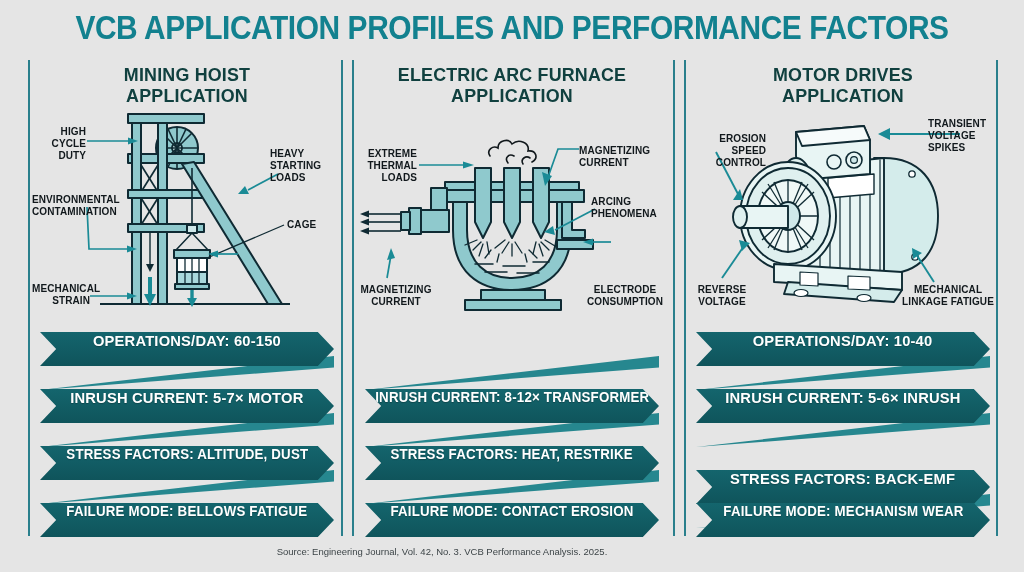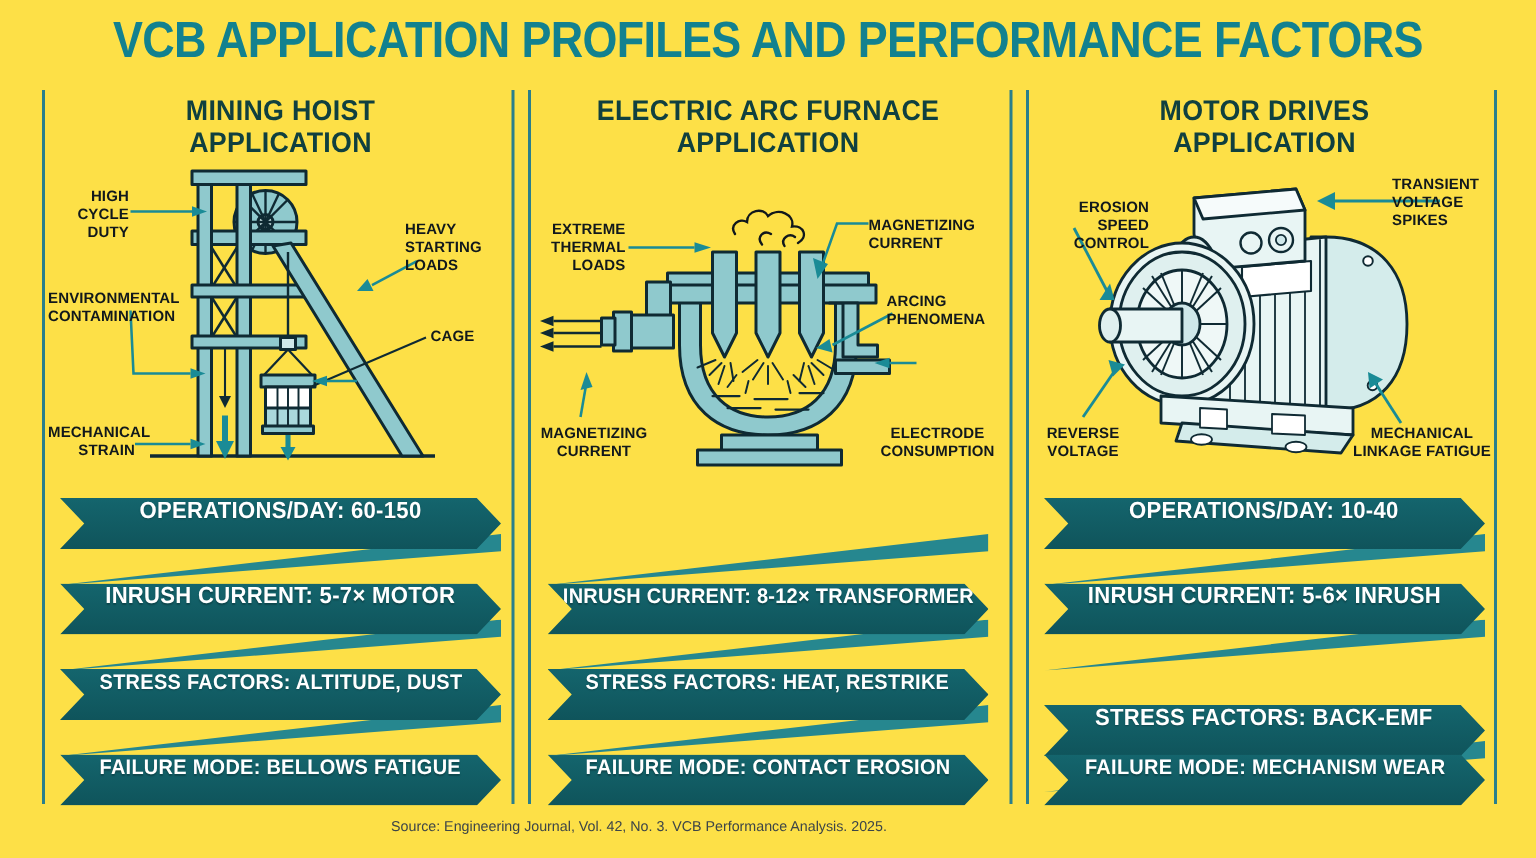--- a/index.html
+++ b/index.html
@@ -3,21 +3,21 @@
 <meta charset="utf-8">
 <style>
   html,body{margin:0;padding:0;}
   body{
     width:1024px;height:572px;
     background:#ffffff;
     font-family:"Liberation Sans", sans-serif;
     overflow:hidden;
     position:relative;
   }
-  #page{position:absolute;left:0;top:0;width:1024px;height:572px;background:#fde047;}
+  #page{position:absolute;left:0;top:0;width:1024px;height:572px;background:#e5e5e5;}
 
   
   .title{
     position:absolute;left:0;top:8px;width:1024px;
     text-align:center;
     font-size:34px;
     font-weight:bold;
     letter-spacing:-0.5px;
     color:#12818f;
     font-family:"Liberation Sans Narrow","Liberation Sans",sans-serif;
@@ -76,21 +76,21 @@
     line-height:1.18;letter-spacing:0.1px;
     font-family:"Liberation Sans Narrow","Liberation Sans",sans-serif;
     white-space:pre-line;
   }
   .lbl.r{text-align:right;}
   .lbl.l{text-align:left;}
   .lbl.c{text-align:center;}
 
   
   .source{
-    position:absolute;left:0;top:546px;width:852px;text-align:center;
+    position:absolute;left:16px;top:546px;width:852px;text-align:center;
     font-size:9.5px;color:#3d4548;
     font-family:"Liberation Sans Narrow","Liberation Sans",sans-serif;
   }
 </style>
 </head>
 <body>
 
 <div id="page">
 
   <div class="title">VCB APPLICATION PROFILES AND PERFORMANCE FACTORS</div>

